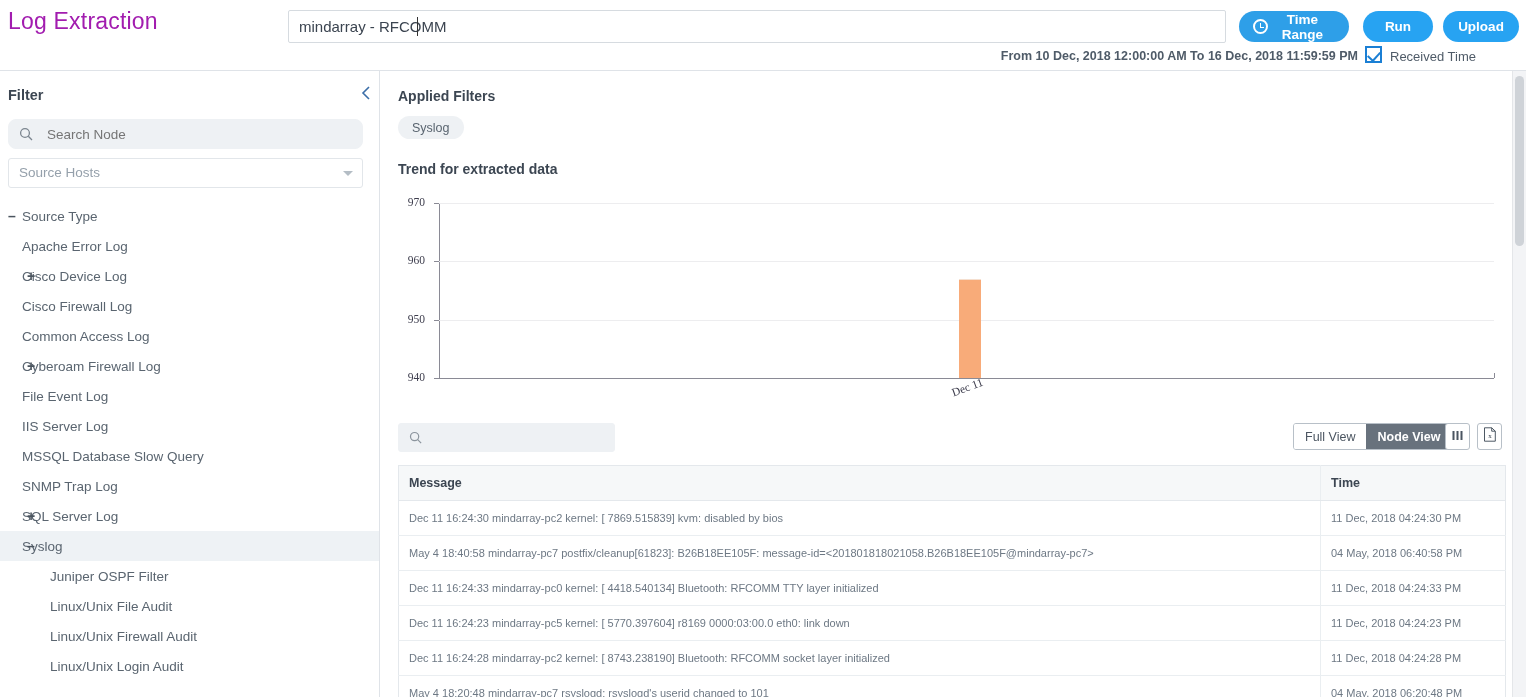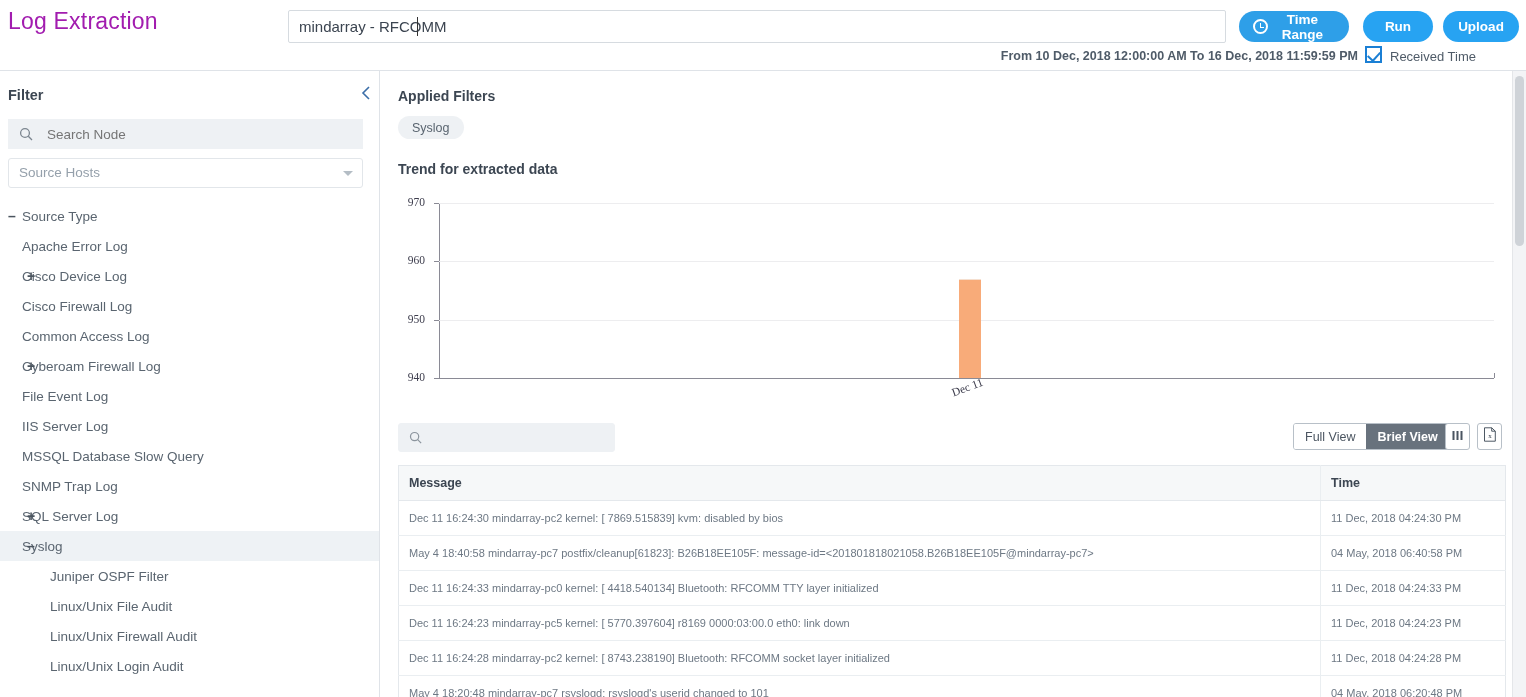--- a/index.html
+++ b/index.html
@@ -105,21 +105,21 @@
   .collapse-chevron {
     position: absolute; left: 358px; top: 12px;
     width: 16px; height: 20px; cursor: pointer;
     color: #3b6ea8;
   }
   .search-node {
     position: absolute; left: 8px; top: 48px;
     width: 355px; height: 30px;
     background: #eef1f4;
     border: 1px solid #eef1f4;
-    border-radius: 0;
+    border-radius: 8px;
   }
   .search-node .mag {
     position: absolute; left: 10px; top: 7px;
   }
   .search-node input {
     position: absolute; left: 36px; top: 0; width: 310px; height: 28px;
     border: none; background: transparent; outline: none;
     font-family: "Liberation Sans", sans-serif;
     font-size: 13.5px; color: #78838e;
   }
@@ -396,21 +396,21 @@
       <svg width="14" height="14" viewBox="0 0 15 15">
           <circle cx="6" cy="6" r="4.4" fill="none" stroke="#8b949d" stroke-width="1.3"></circle>
           <line x1="9.3" y1="9.3" x2="13" y2="13" stroke="#8b949d" stroke-width="1.3"></line>
         </svg>
     </span>
     <input placeholder="" style="">
   </div>
 
   <div class="viewtoggle" id="viewToggle">
     <div class="vt-btn" id="fullViewBtn">Full View</div>
-    <div class="vt-btn active" id="briefViewBtn">Brief View</div>
+    <div class="vt-btn active" id="briefViewBtn">Node View</div>
   </div>
 
   <div class="icon-btn" id="colsBtn">
     <span>
       <svg width="13" height="13" viewBox="0 0 13 13">
         <rect x="1.5" y="2" width="2" height="9" fill="#4b5561"></rect>
         <rect x="5.5" y="2" width="2" height="9" fill="#4b5561"></rect>
         <rect x="9.5" y="2" width="2" height="9" fill="#4b5561"></rect>
       </svg>
     </span>

